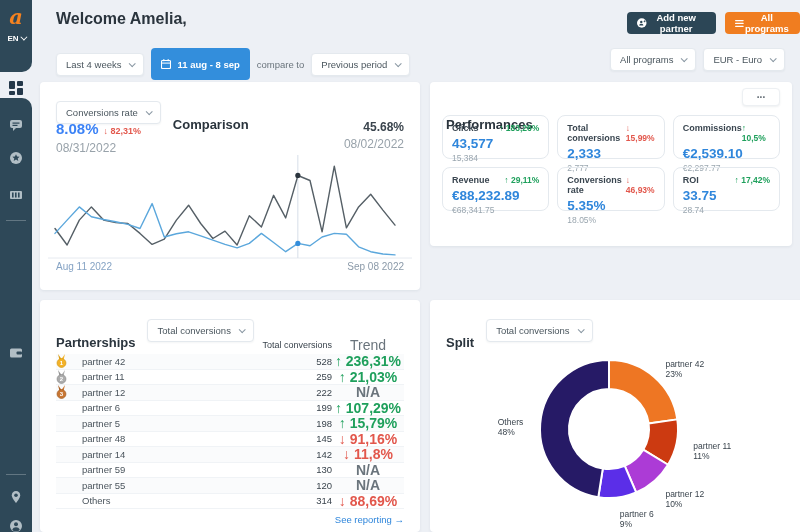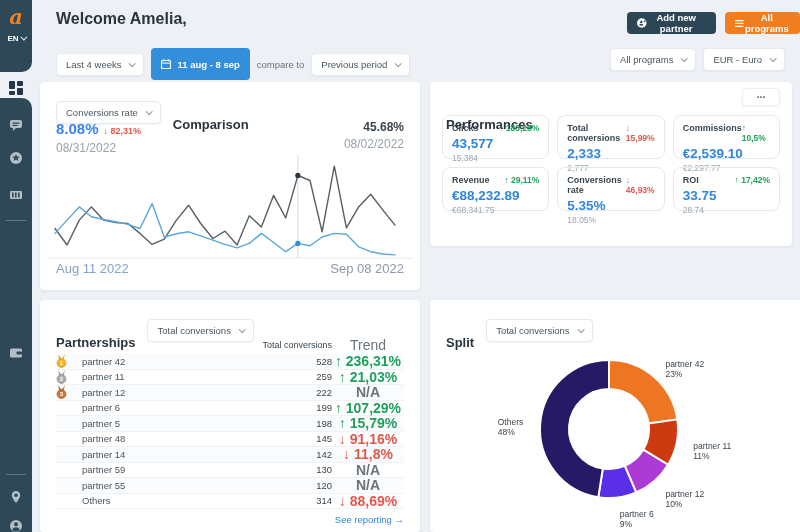--- a/index.html
+++ b/index.html
@@ -42,21 +42,21 @@
   .panel-title { font-size:13px; font-weight:bold; color:#2A343D;margin-top:24px; }
   .panel-head { position:absolute; left:16px; top:11px; display:flex; align-items:center; gap:12px; }
   
   .cmp-values { position:absolute; left:16px; right:16px; top:38px; display:flex; justify-content:space-between; }
   .big-val { font-size:15px; font-weight:bold; color:#3b82f6; }
   .trend-sm { font-size:9px; font-weight:bold; margin-left:5px; }
   .down { color:#E2574C; } .up { color:#1FA05C; } .na { color:#6A747C; font-weight:normal; }
   .cmp-date { font-size:12px; color:#98A2AA; margin-top:3px; }
   .prev-val { font-size:12px; font-weight:bold; color:#3A444D; text-align:right; }
   #line-chart { position:absolute; left:0; top:70px; width:380px; height:112px; }
-  .axis-labels { position:absolute; left:16px; right:16px; top:179px; display:flex; justify-content:space-between; font-size:13px; color:#85A3C4; }
+  .axis-labels { position:absolute; left:16px; right:16px; top:179px; display:flex; justify-content:space-between; font-size:10px; color:#85A3C4; }
   
   .menu-btn { position:absolute; right:12px; top:6px; width:38px; height:18px; background:#fff; border:1px solid #EDF0F3; border-radius:4px; box-shadow:0 1px 2px rgba(40,60,80,.08); font-size:10px; font-weight:bold; color:#5A646C; text-align:center; line-height:12px; cursor:pointer; }
   .perf-grid { position:absolute; left:12px; top:33px; right:12px; display:grid; grid-template-columns:1fr 1fr 1fr; gap:8px; }
   .perf-card { border:1px solid #E4E9EE; border-radius:8px; padding:7px 9px 20px; height:44px; }
   .perf-top { display:flex; justify-content:space-between; align-items:baseline; }
   .perf-label { font-size:9px; font-weight:bold; color:#3A4650; }
   .perf-trend { font-size:8.5px; font-weight:bold; }
   .perf-value { font-size:13.5px; font-weight:bold; color:#2F86DB; margin-top:3px; }
   .perf-prev { font-size:8.5px; color:#9AA6AF; margin-top:2px; }
   

